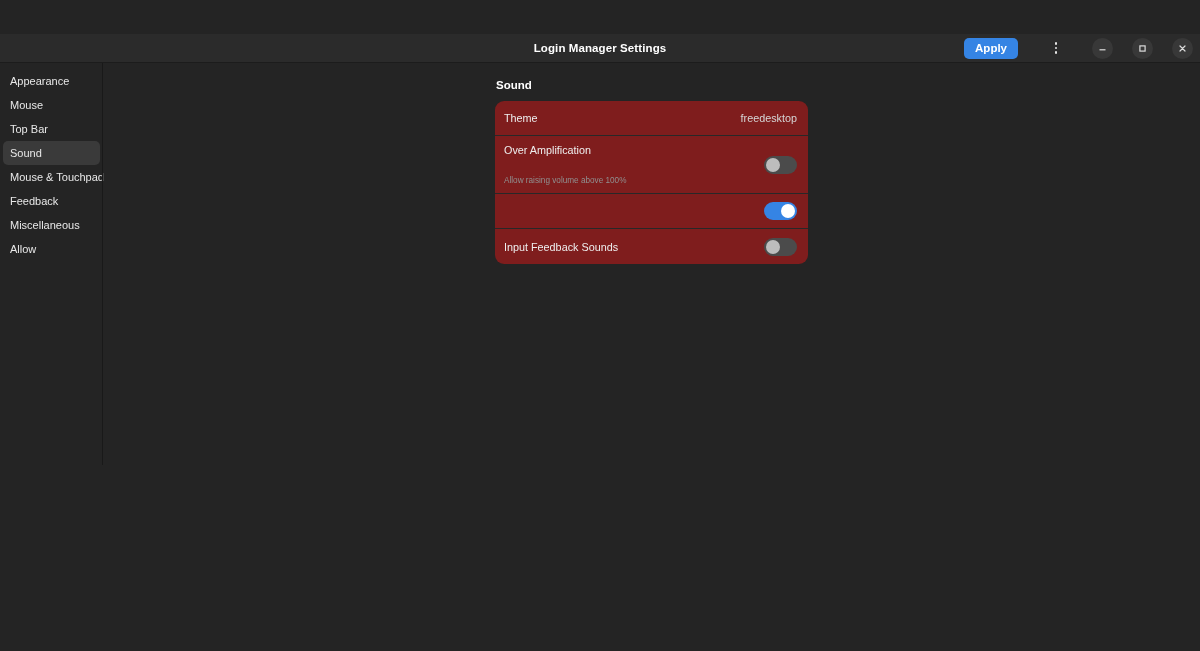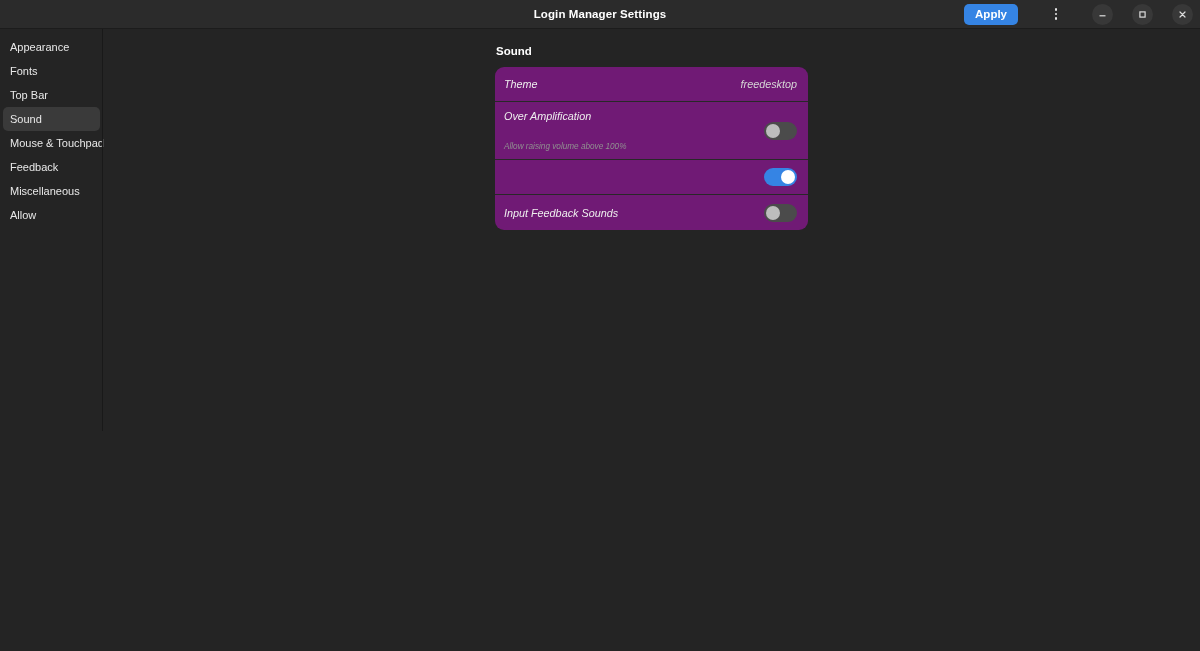--- a/index.html
+++ b/index.html
@@ -18,20 +18,21 @@
   }
 
   
   .titlebar {
     position: relative;
     height: 29px;
     background: #2b2b2b;
     border-bottom: 1px solid #1c1c1c;
     display: flex;
     align-items: center;
+    margin-top: 34px;
   }
 
   .titlebar-title {
     position: absolute;
     left: 0;
     right: 0;
     text-align: center;
     font-size: 11.5px;
     font-weight: bold;
     color: #ffffff;
@@ -151,24 +152,23 @@
 
   .section-title {
     font-size: 11.5px;
     font-weight: bold;
     color: #ffffff;
     margin-bottom: 10px;
     padding-left: 1px;
   }
 
   .card {
-    background: #701a75;
+    background: #7f1d1d;
     border-radius: 9px;
     overflow: hidden;
-    font-style: italic;
   }
 
   .row {
     display: flex;
     align-items: center;
     min-height: 35px;
     padding: 7px 11px 7px 9px;
     border-bottom: 1px solid #282828;
   }
   .row:last-child { border-bottom: none; }
@@ -265,21 +265,21 @@
   </div>
 </div>
 
 <div class="app-body">
 
   <div class="sidebar">
     <div class="sidebar-item">
       <span>Appearance</span>
     </div>
     <div class="sidebar-item">
-      <span>Fonts</span>
+      <span>Mouse</span>
     </div>
     <div class="sidebar-item">
       <span>Top Bar</span>
     </div>
     <div class="sidebar-item selected">
       <span>Sound</span>
     </div>
     <div class="sidebar-item">
       <span>Mouse &amp; Touchpad</span>
     </div>

